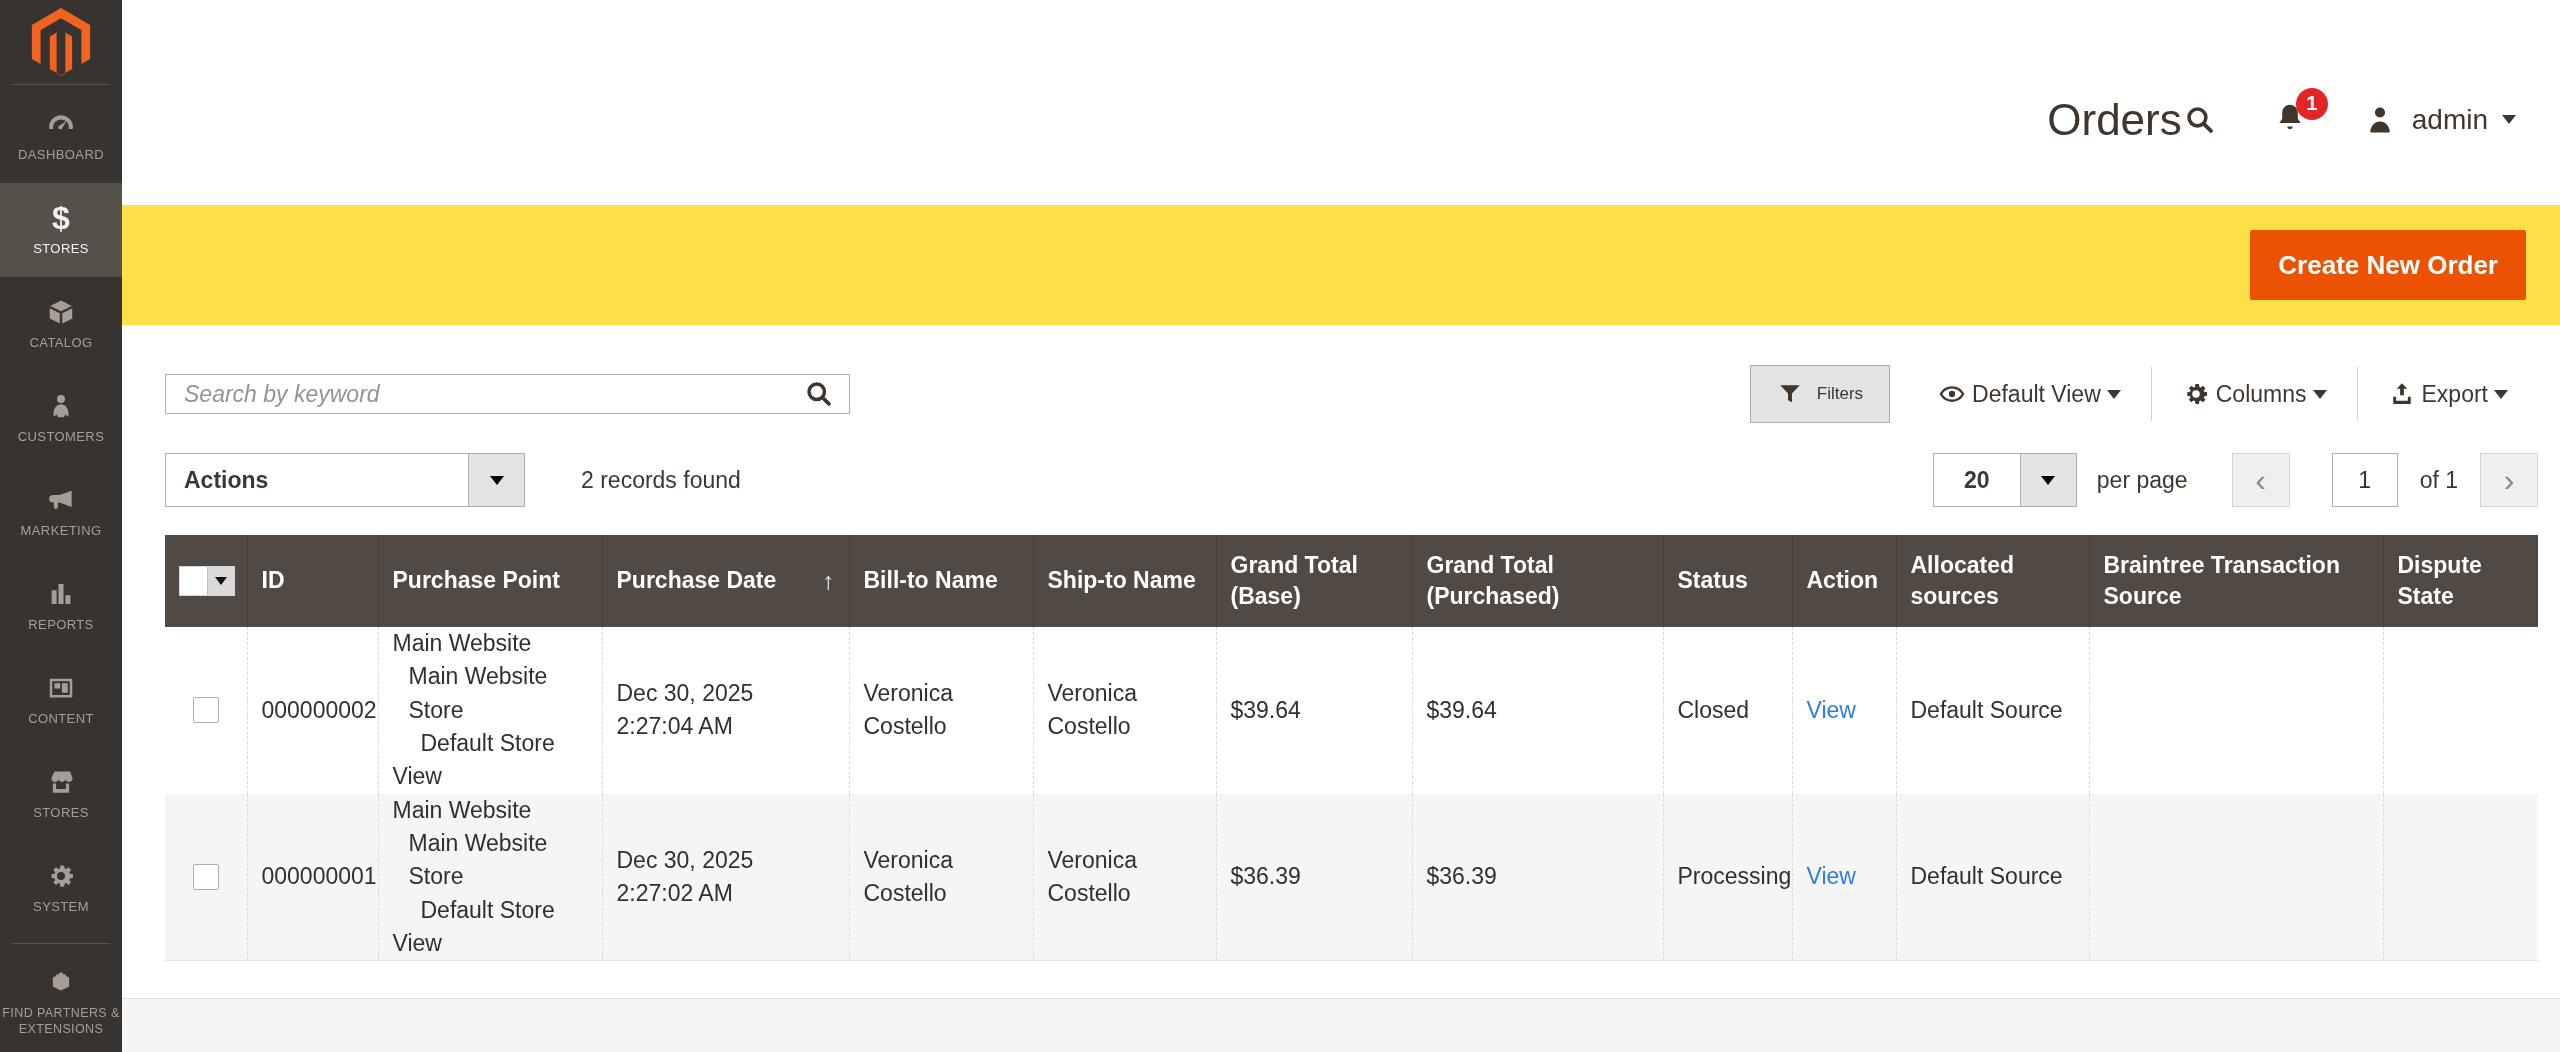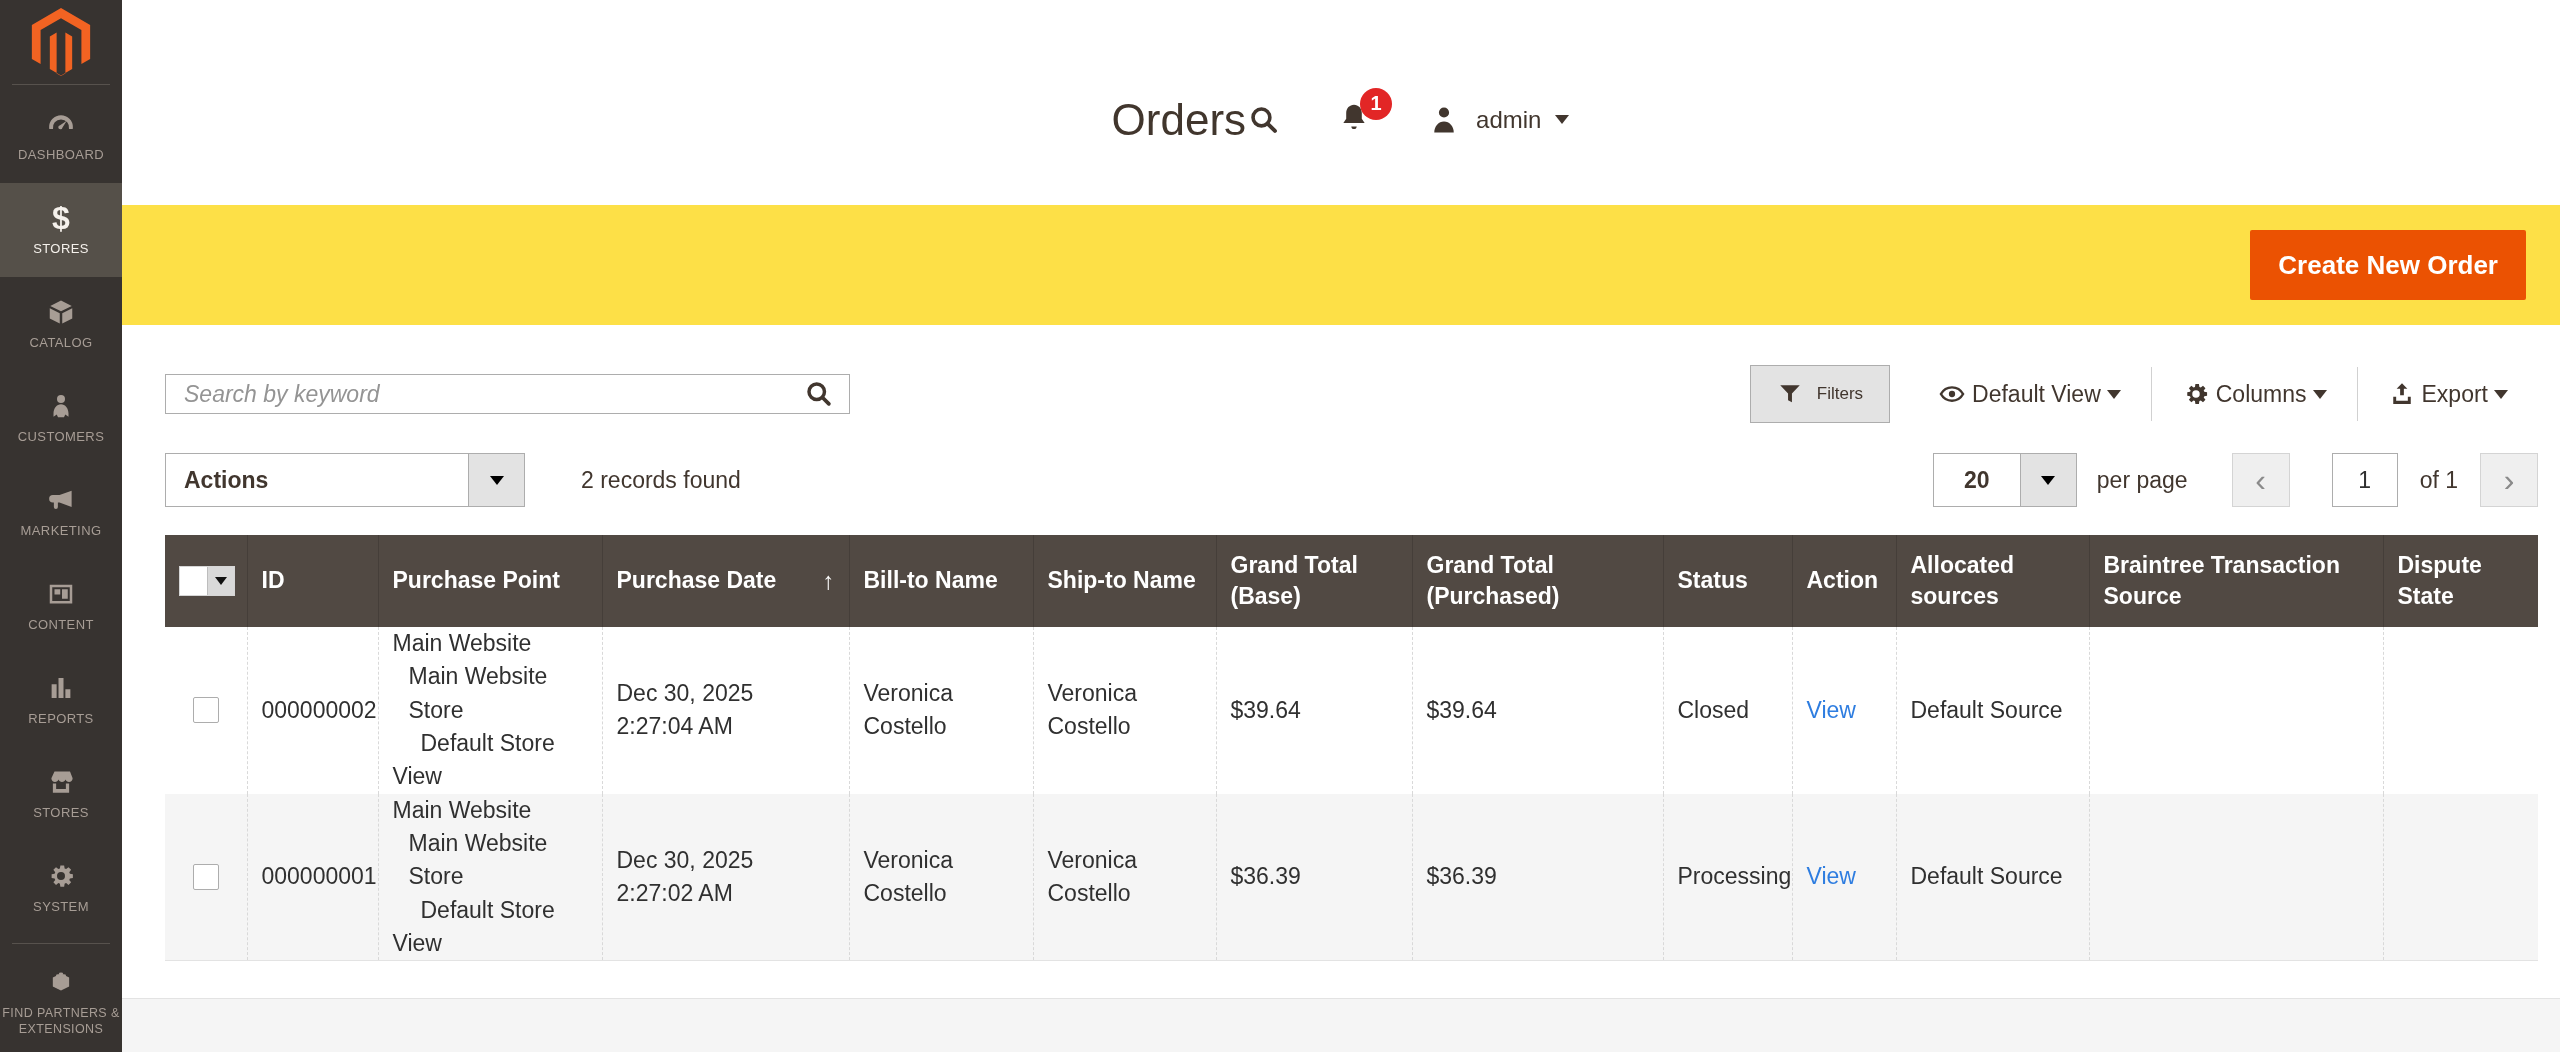--- a/index.html
+++ b/index.html
@@ -22,31 +22,31 @@
   }
   .nav-item svg { width:30px; height:30px; fill:currentColor; }
   .nav-item.active { background:#555049; color:#f5f1ec; }
   .nav-glyph { font-size:32px; font-weight:700; line-height:30px; }
   .nav-divider { border-top:1px solid #57524d; margin:8px 12px; }
   .nav-item.partners { font-size:12.5px; min-height:100px; }
 
   
   .main { flex:1; display:flex; flex-direction:column; min-width:0; }
 
-  .page-header { height:205px; display:flex; align-items:center; justify-content:center;
+  .page-header { height:205px; display:flex; align-items:center; justify-content:flex-end;
     padding:34px 44px 0 43px; }
   .page-title { font-size:44px; font-weight:400; color:#41362d; }
   .header-right { display:flex; align-items:center; gap:54px; color:#41362e; }
   .hicon { width:36px; height:36px; fill:#41362e; cursor:pointer; }
   .bell-wrap { position:relative; cursor:pointer; }
   .badge { position:absolute; top:-12px; right:-20px; min-width:32px; height:32px; border-radius:16px;
     background:#e22626; color:#fff; font-size:20px; font-weight:700; display:flex; align-items:center;
     justify-content:center; padding:0 6px; }
   .user-wrap { display:flex; align-items:center; gap:14px; cursor:pointer; }
-  .user-name { font-size:24px; }
+  .user-name { font-size:28px; }
   .caret { width:0; height:0; border-left:8px solid transparent; border-right:8px solid transparent;
     border-top:10px solid currentColor; display:inline-block; }
   .caret.sm { border-left-width:7px; border-right-width:7px; border-top-width:9px; }
 
   .action-band { height:120px; background:#fde047; display:flex; align-items:center;
     justify-content:flex-end; padding:0 34px; }
   .btn-primary { background:#eb5202; color:#fff; border:none; border-radius:2px; height:70px;
     padding:0 28px; font-size:26px; font-weight:700; font-family:inherit; cursor:pointer; }
 
   
@@ -161,34 +161,34 @@
 
   <div class="nav-item">
     <svg viewBox="0 0 24 24">
         <path d="M20.5 4.5v13L10.8 14H9.5v3.6a1.6 1.6 0 0 1-3.2 0V14h-.8a3 3 0 0 1 0-6h5.3l9.7-3.5z"></path>
       </svg>
     <span>MARKETING</span>
   </div>
 
   <div class="nav-item">
     <svg viewBox="0 0 24 24">
+        <rect x="4.5" y="9" width="4" height="11"></rect>
+        <rect x="10" y="4" width="4" height="16"></rect>
+        <rect x="15.5" y="13" width="4" height="7"></rect>
+      </svg>
+    <span>REPORTS</span>
+  </div>
+
+  <div class="nav-item">
+    <svg viewBox="0 0 24 24">
         <path d="M3 4.5h18v15H3v-15zm2 2v11h14v-11H5z"></path>
         <rect x="6.8" y="8.2" width="4.6" height="4.2"></rect>
         <rect x="12.8" y="8.2" width="4.6" height="7.6"></rect>
       </svg>
     <span>CONTENT</span>
-  </div>
-
-  <div class="nav-item">
-    <svg viewBox="0 0 24 24">
-        <rect x="4.5" y="9" width="4" height="11"></rect>
-        <rect x="10" y="4" width="4" height="16"></rect>
-        <rect x="15.5" y="13" width="4" height="7"></rect>
-      </svg>
-    <span>REPORTS</span>
   </div>
 
   <div class="nav-item">
     <svg viewBox="0 0 24 24">
         <path d="M4.8 3.5h14.4l2.1 5.4c0 1.7-1.3 3-2.9 3-1.3 0-2.4-.8-2.8-2-.4 1.2-1.5 2-2.8 2s-2.4-.8-2.8-2c-.4 1.2-1.5 2-2.8 2-1.6 0-2.9-1.3-2.9-3l2.5-5.4z"></path>
         <path d="M5.5 13.2V20.5h13v-7.3h-2.6v4.3H8.1v-4.3H5.5z"></path>
       </svg>
     <span>STORES</span>
   </div>
 

